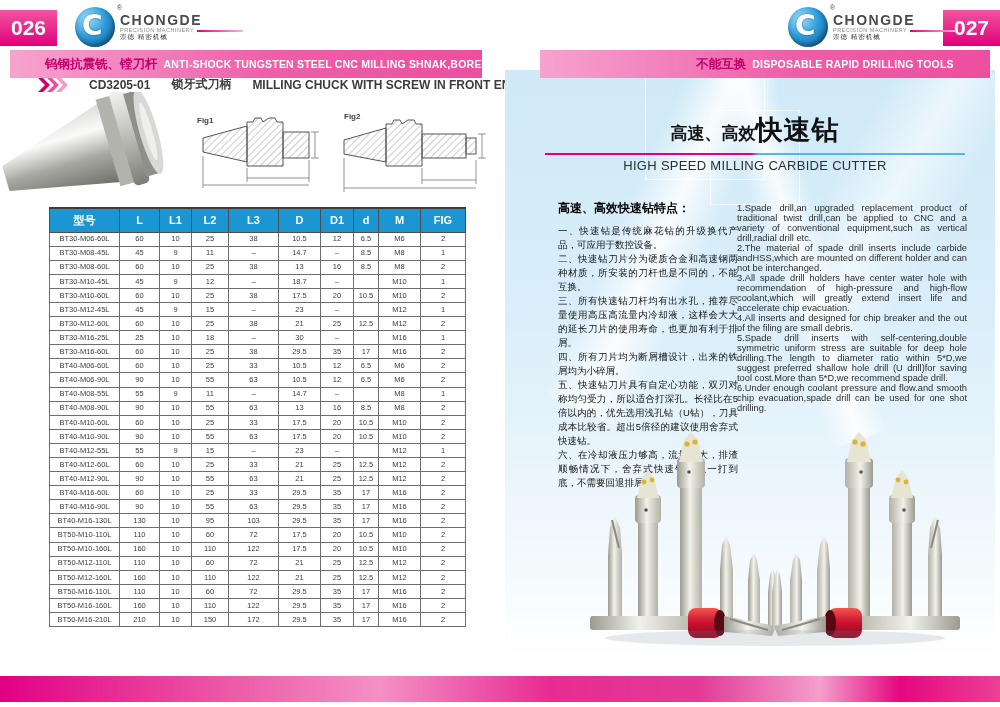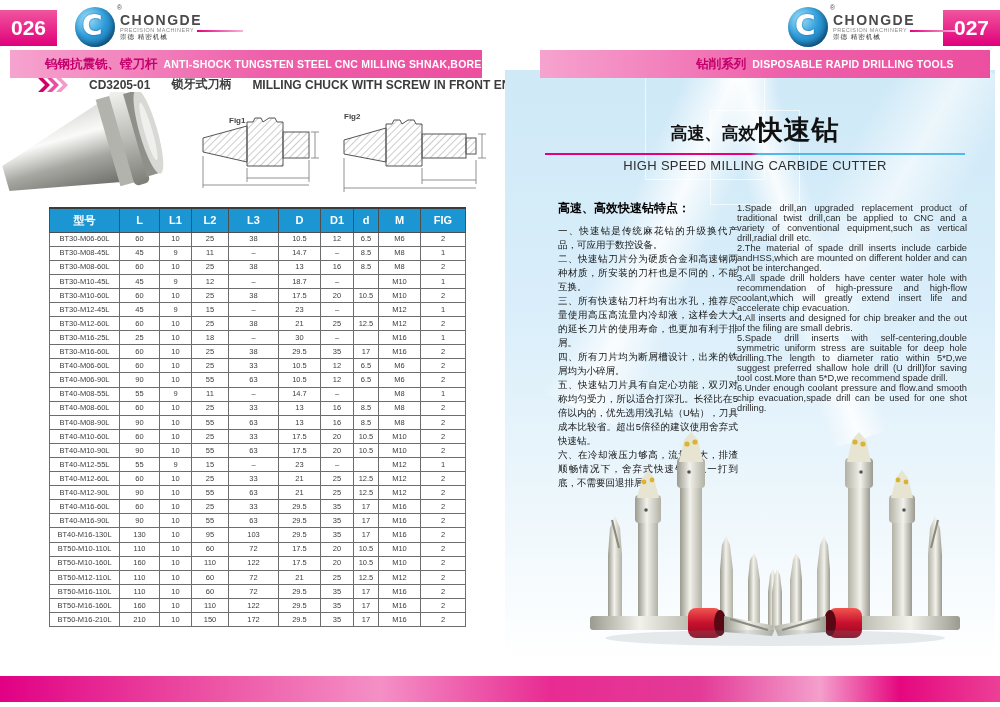--- a/index.html
+++ b/index.html
@@ -37,21 +37,21 @@
   .banner .zh { color:#c3006b; font-size:12.5px; margin-right:6px; white-space:nowrap; }
   .banner .en { color:#fff; font-size:10.5px; white-space:nowrap; letter-spacing:.2px; }
 
   
   #product-heading { left:38px; top:76px; display:flex; align-items:center; gap:21px; }
   #product-heading .code, #product-heading .zh, #product-heading .en
       { font-size:12px; font-weight:bold; color:#3c3c3c; white-space:nowrap; }
 
   
   .figlabel { font-size:8px; font-weight:bold; color:#444; }
-  #fig1-label { left:197px; top:116px;margin-left:32px; }
+  #fig1-label { left:197px; top:116px; }
   #fig2-label { left:344px; top:112px; }
 
   
   #spec-table-wrap { left:30px; top:207px; width:416px;margin-left:19px; }
   table { border-collapse:collapse; table-layout:fixed; width:416px; border:1px solid #555; border-top:2px solid #3c3c3c; }
   th { background:#1b96d2; color:#fff; font-size:11px; font-weight:bold; height:24px; border:1px solid #4d4d4d; }
   td { font-size:7.5px; color:#3d3d3d; text-align:center; height:14.1px; border:1px solid #6d6d6d; line-height:1; white-space:nowrap; overflow:hidden; }
 
   
   #blue-panel { left:505px; top:70px; width:490px; height:590px;
@@ -356,32 +356,20 @@
             <td>9</td>
             <td>11</td>
             <td>–</td>
             <td>14.7</td>
             <td>–</td>
             <td></td>
             <td>M8</td>
             <td>1</td>
           </tr>
           <tr>
-            <td>BT40-M08-60L</td>
-            <td>60</td>
-            <td>10</td>
-            <td>25</td>
-            <td>33</td>
-            <td>13</td>
-            <td>16</td>
-            <td>8.5</td>
-            <td>M8</td>
-            <td>2</td>
-          </tr>
-          <tr>
             <td>BT40-M08-90L</td>
             <td>90</td>
             <td>10</td>
             <td>55</td>
             <td>63</td>
             <td>13</td>
             <td>16</td>
             <td>8.5</td>
             <td>M8</td>
             <td>2</td>
@@ -505,20 +493,32 @@
             <td>10.5</td>
             <td>M10</td>
             <td>2</td>
           </tr>
           <tr>
             <td>BT50-M12-110L</td>
             <td>110</td>
             <td>10</td>
             <td>60</td>
             <td>72</td>
+            <td>21</td>
+            <td>25</td>
+            <td>12.5</td>
+            <td>M12</td>
+            <td>2</td>
+          </tr>
+          <tr>
+            <td>BT50-M12-160L</td>
+            <td>160</td>
+            <td>10</td>
+            <td>110</td>
+            <td>122</td>
             <td>21</td>
             <td>25</td>
             <td>12.5</td>
             <td>M12</td>
             <td>2</td>
           </tr>
           <tr>
             <td>BT50-M16-110L</td>
             <td>110</td>
             <td>10</td>
@@ -577,21 +577,21 @@
       <span class="logo-brand">CHONGDE</span>
       <span class="logo-sub">
         <span>PRECISION MACHINERY</span>
           <i></i>
       </span>
       <span class="logo-zh">崇德 精密机械</span>
     </div>
   </div>
 
   <div id="banner-right" class="abs banner">
-    <span class="zh">钻削系列</span>
+    <span class="zh">不能互换</span>
     <span class="en">DISPOSABLE RAPID DRILLING TOOLS</span>
   </div>
 
   <div id="rp-title" class="abs">
     <span class="zh-small">高速、高效</span><span class="zh-big">快速钻</span>
   </div>
   <div id="title-rule" class="abs"></div>
   <div id="rp-subtitle" class="abs">HIGH SPEED MILLING CARBIDE CUTTER</div>
 
   <div id="features-zh" class="abs">

